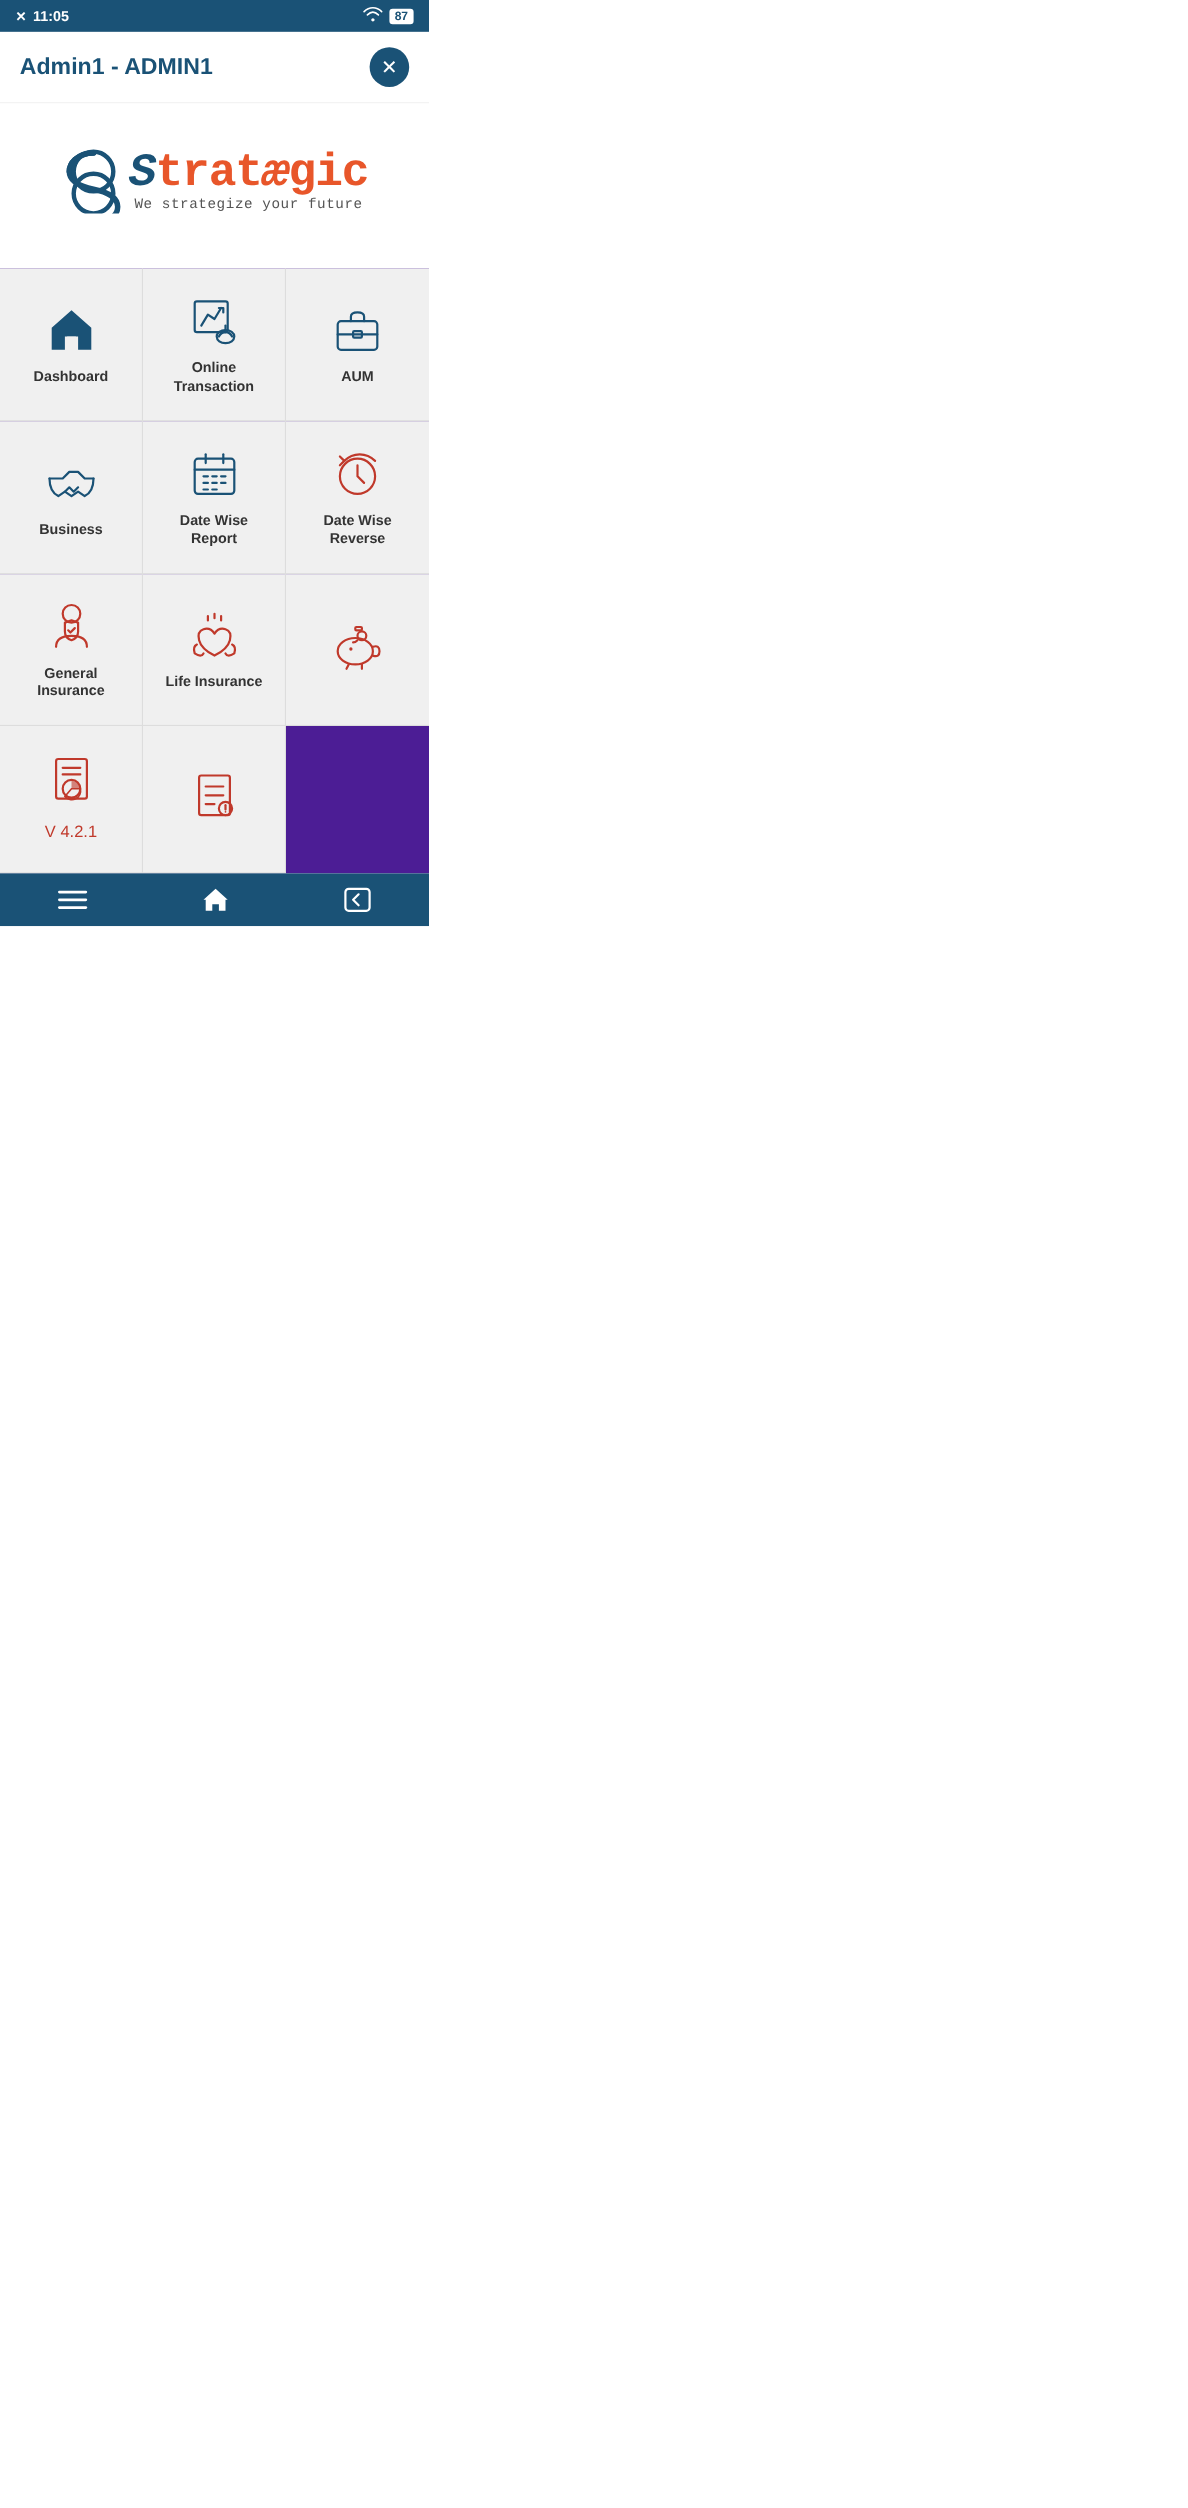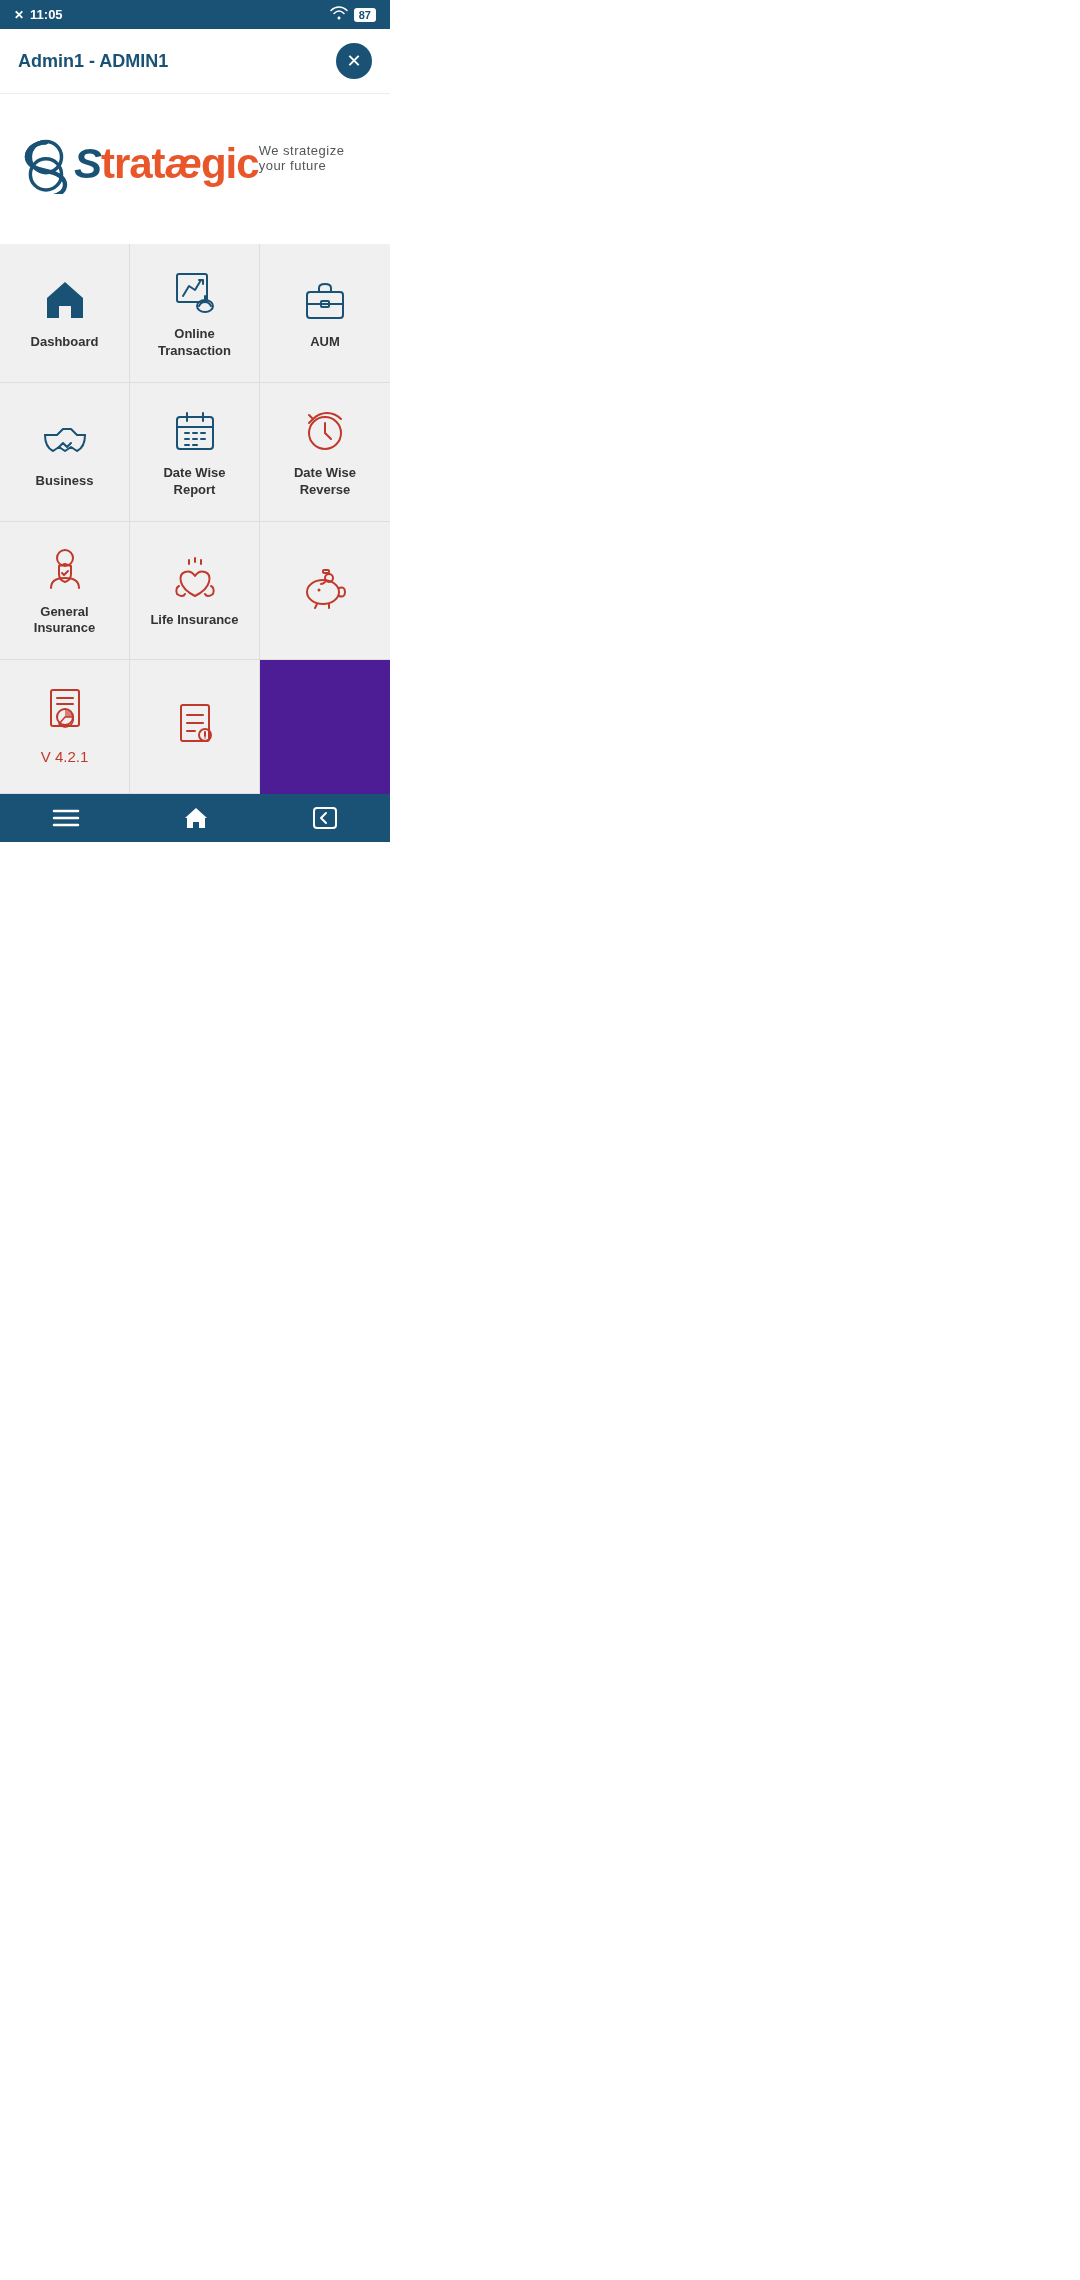--- a/index.html
+++ b/index.html
@@ -49,21 +49,21 @@
     
     .header {
       background: #fff;
       display: flex;
       justify-content: space-between;
       align-items: center;
       padding: 14px 18px;
       border-bottom: 1px solid #eee;
     }
     .header-title {
-      font-size: 18px;
+      font-size: 21px;
       font-weight: bold;
       color: #1a5276;
     }
     .close-btn {
       width: 36px;
       height: 36px;
       background: #1a5276;
       border-radius: 50%;
       display: flex;
       align-items: center;
@@ -87,22 +87,23 @@
       display: flex;
       align-items: center;
       gap: 2px;
     }
     .logo-s {
       width: 60px;
       height: 60px;
     }
     .logo-text {
       display: flex;
-      flex-direction: row;
-      align-items: flex-start;
+      flex-direction: column;
+      align-items: center;
+      font-family: Liberation Mono, monospace;
     }
     .logo-main {
       font-size: 42px;
       font-weight: bold;
       color: #e8562a;
       letter-spacing: -1px;
       line-height: 1;
     }
     .logo-tagline {
       font-size: 13px;

